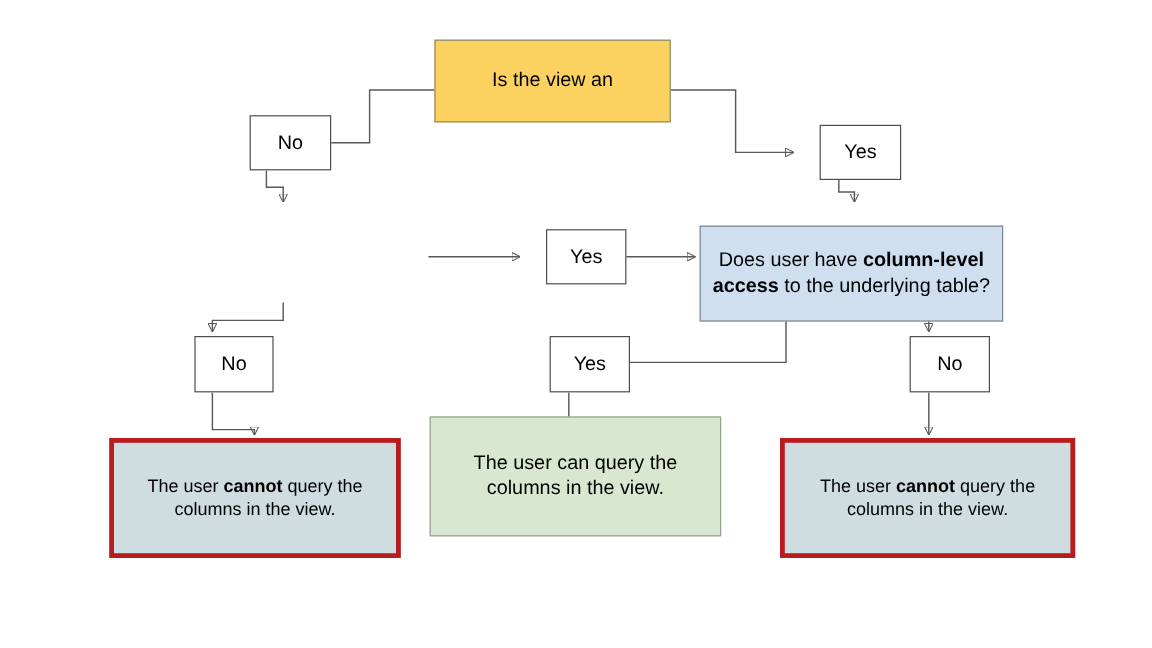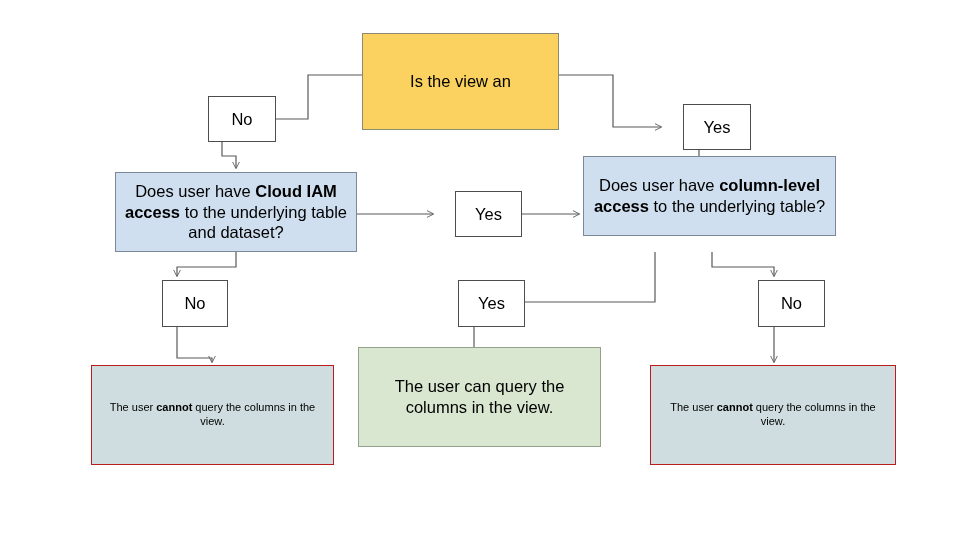--- a/index.html
+++ b/index.html
@@ -43,23 +43,23 @@
     background: #cfdfef;
     font-size: 16.5px;
   }
   .box-label {
     border: 1px solid #4d4d4d;
     background: #ffffff;
     font-size: 16.5px;
     margin-left: 18px;
   }
   .box-result-gray {
-    border: 1px solid #b91c1c;
+    border: 4px solid #b91c1c;
     background: #cfdde0;
-    font-size: 11px;
+    font-size: 15px;
   }
   .box-result-green {
     border: 1px solid #94a18c;
     background: #d9e7d0;
     font-size: 16.5px;
   }
   #edges {
     position: absolute;
     left: 0;
     top: 0;
@@ -105,41 +105,38 @@
 
     <path d="M 655 252 L 655 302 L 511 302" marker-end="url(#arrow)"></path>
 
     <path d="M 474 327 L 474 362" marker-end="url(#arrow)"></path>
 
     <path d="M 712 252 L 712 267 L 774 267 L 774 276" marker-end="url(#arrow)"></path>
 
     <path d="M 774 327 L 774 362" marker-end="url(#arrow)"></path>
   </svg>
 
-  <div class="node box-decision" style="left:362px; top:33px; width:197px; height:97px;">
+  <div class="node box-decision" style="left:362px; top:33px; width:197px; height:69px;">
     <span class="txt"><span>Is the view an</span><br></span>
   </div>
 
   <div class="node box-label" style="left:190px; top:96px; width:68px; height:46px;">
     <span class="txt">No</span>
   </div>
 
   <div class="node box-label" style="left:665px; top:104px; width:68px; height:46px;">
     <span class="txt">Yes</span>
   </div>
 
-  <div class="node box-question" style="left:115px; top:172px; width:242px; height:80px;">
-    <span class="txt"><span>Does user have </span><b>Cloud IAM</b><span> </span><b>access</b><span> to the underlying table and dataset?</span></span>
-  </div>
 
   <div class="node box-label" style="left:437px; top:191px; width:67px; height:46px;">
     <span class="txt">Yes</span>
   </div>
 
-  <div class="node box-question" style="left:583px; top:156px; width:253px; height:80px;">
+  <div class="node box-question" style="left:583px; top:188px; width:253px; height:80px;">
     <span class="txt"><span>Does user have </span><b>column-level access</b><span> to the underlying table?</span></span>
   </div>
 
   <div class="node box-label" style="left:144px; top:280px; width:66px; height:47px;">
     <span class="txt">No</span>
   </div>
 
   <div class="node box-label" style="left:440px; top:280px; width:67px; height:47px;">
     <span class="txt">Yes</span>
   </div>

